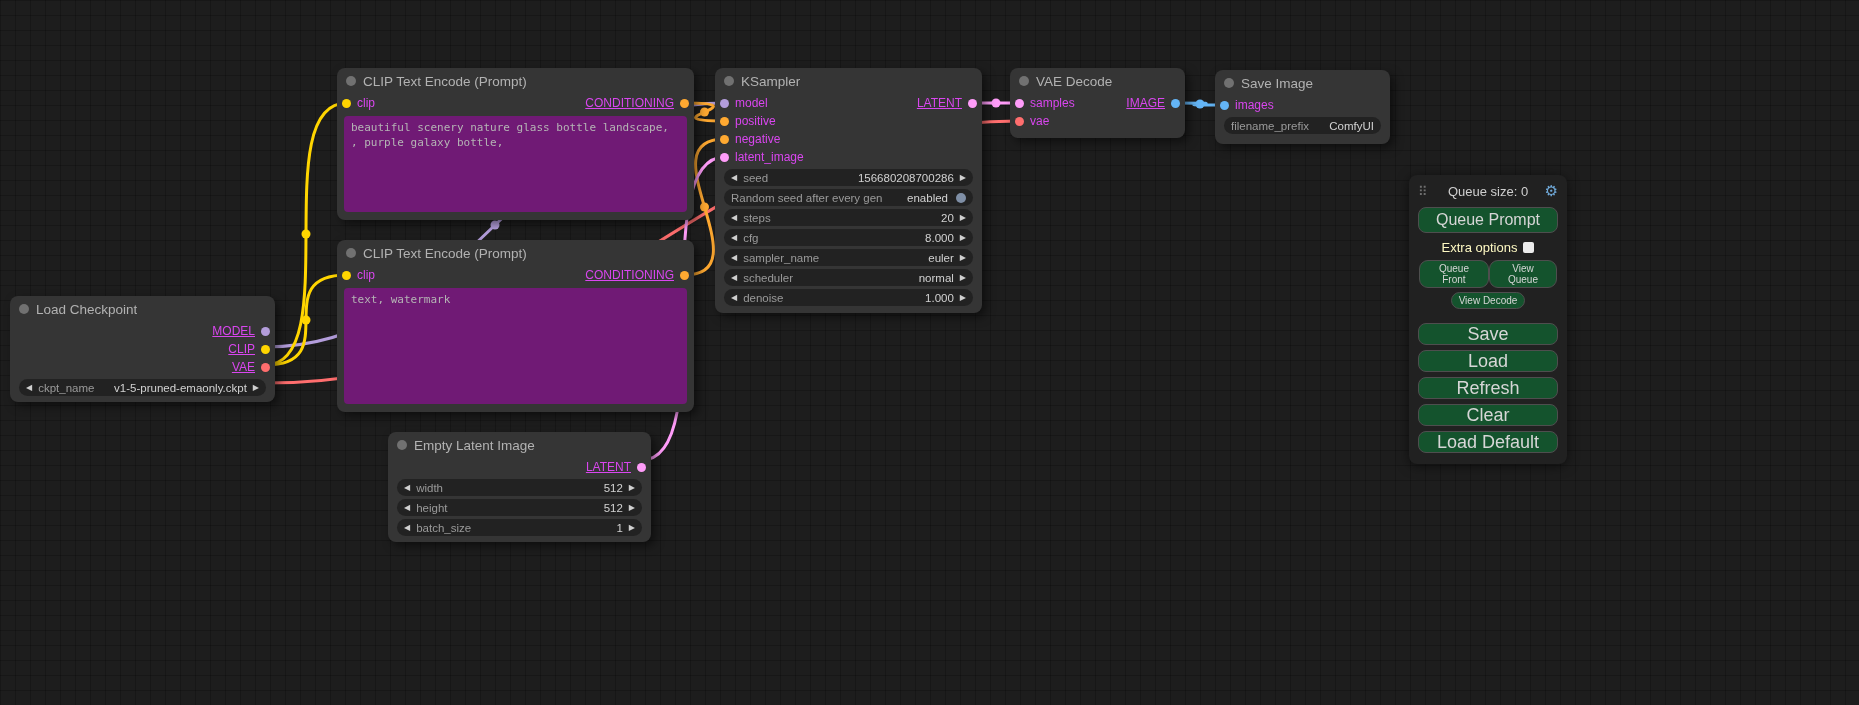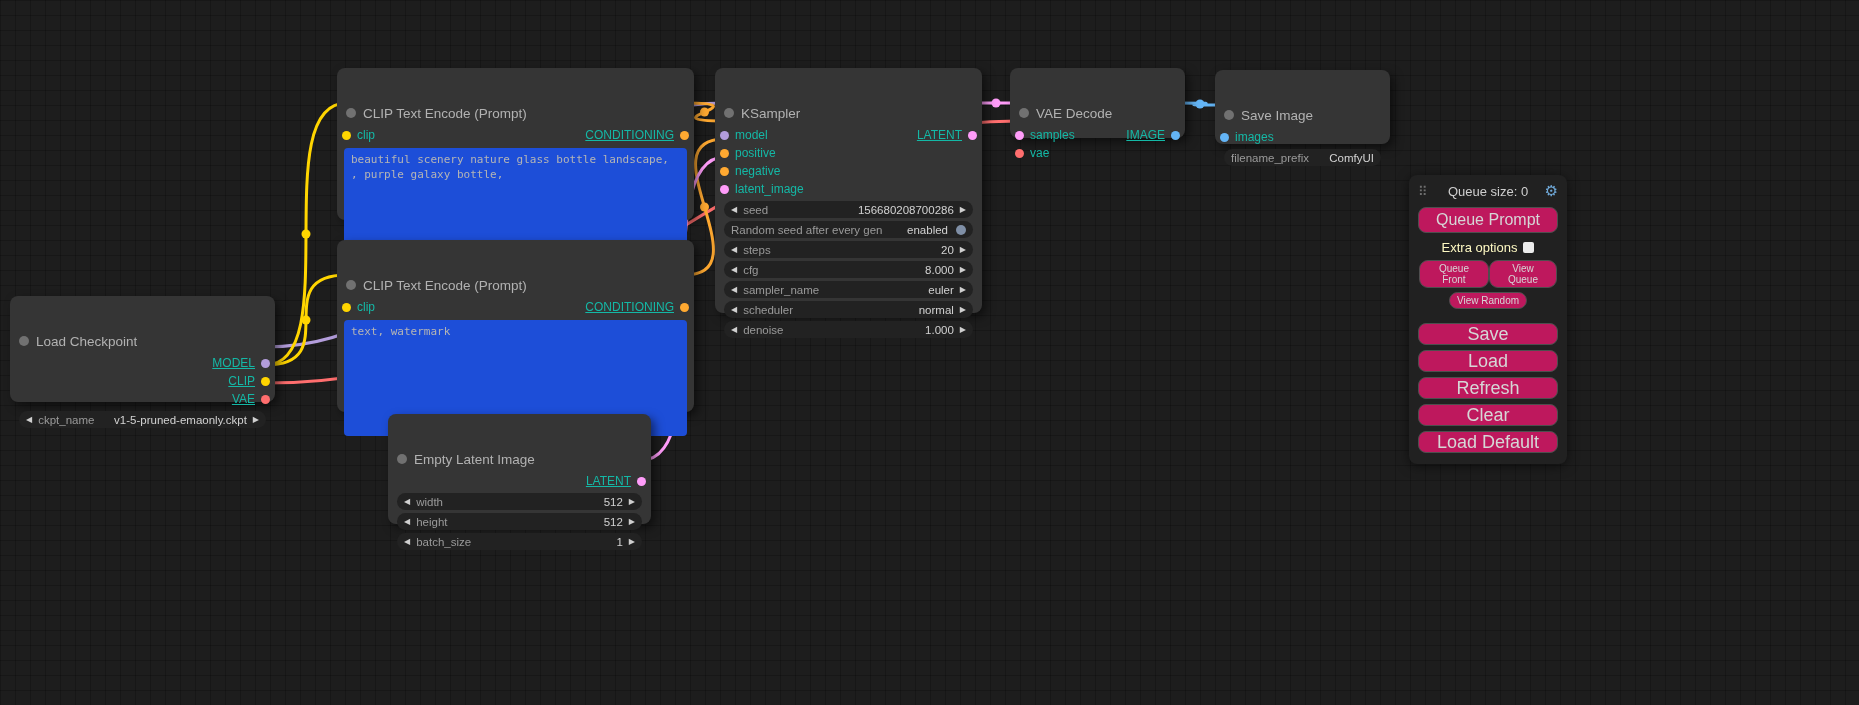--- a/index.html
+++ b/index.html
@@ -14,51 +14,51 @@
     background-size:15px 15px;
   }
   #canvas { position:absolute; inset:0; }
   #wires { position:absolute; inset:0; width:100%; height:100%; z-index:1; pointer-events:none; }
 
   .node {
     position:absolute; z-index:2; background:#353535; border-radius:8px;
     box-shadow:4px 4px 10px rgba(0,0,0,.5); color:#aaa; font-size:12px;
   }
   .node-title { height:26px; display:flex; align-items:center; gap:7px; padding:0 9px;
-    color:#b2b2b2; font-size:13.5px; border-radius:8px 8px 0 0;margin-top:32px; }
+    color:#b2b2b2; font-size:13.5px; border-radius:8px 8px 0 0; }
   .collapse-dot { width:10px; height:10px; border-radius:50%; background:#717171; flex:0 0 auto; }
   .title-text { white-space:nowrap; overflow:hidden; }
 
-  .slot-row { height:18px; display:flex; align-items:center; padding:0 5px; font-size:12px; color:#14b8a6; }
+  .slot-row { height:18px; display:flex; align-items:center; padding:0 5px; font-size:12px; color:#d946ef; }
   .in-slot  { display:flex; align-items:center; gap:6px; }
   .out-slot { display:flex; align-items:center; gap:6px; margin-left:auto;text-decoration:underline; }
   .dot { width:9px; height:9px; border-radius:50%; flex:0 0 auto; }
   .c-model { background:#B39DDB; } .c-clip { background:#FFD500; } .c-vae { background:#FF6E6E; }
   .c-cond { background:#FFA931; } .c-latent { background:#FF9CF9; } .c-image { background:#64B5F6; }
 
   .widget { height:17px; background:#222; border-radius:9px; margin:3px 9px 0; display:flex;
     align-items:center; padding:0 7px; font-size:11.5px; color:#9a9a9a; gap:6px; cursor:pointer; }
   .widget .arrow { color:#cfcfcf; font-size:8px; line-height:1; }
   .widget .wname { white-space:nowrap; }
   .widget .wval { margin-left:auto; color:#d2d2d2; white-space:nowrap; }
   .widget .knob { width:10px; height:10px; border-radius:50%; background:#7f8fa6; margin-left:2px; }
 
-  .prompt-box { margin:4px 7px 0; background:#1d4ed8; border-radius:4px; padding:4px 7px;
+  .prompt-box { margin:4px 7px 0; background:#701a75; border-radius:4px; padding:4px 7px;
     font-family:"DejaVu Sans Mono", monospace; font-size:11px; line-height:1.4; color:#b5b5b5;
     overflow:hidden; white-space:pre-wrap; word-break:break-word; cursor:text; }
 
   
   .menu { position:absolute; left:1409px; top:175px; width:158px; z-index:5; background:#212121;
     border-radius:8px; padding:6px 9px 11px; box-shadow:0 2px 12px rgba(0,0,0,.55);
     display:flex; flex-direction:column; }
   .menu-header { display:flex; align-items:center; height:20px; color:#cfcfcf; font-size:13px; margin-bottom:3px; }
   .drag-handle { color:#6f6f6f; font-size:13px; margin-right:4px; cursor:grab; }
   .queue-size { flex:1; text-align:center; }
   .gear { color:#6fa8d8; font-size:15px; cursor:pointer; }
-  .btn { background:#be185d; border:1px solid #4e4e4e; border-radius:8px; color:#d6d6d6;
+  .btn { background:#14532d; border:1px solid #4e4e4e; border-radius:8px; color:#d6d6d6;
     font-family:"Liberation Sans", sans-serif; cursor:pointer; }
   .btn.primary { height:26px; font-size:16px; margin-top:3px; width:100%; }
   .btn.big { height:22px; font-size:18px; margin-top:5px; width:100%; }
   .btn.small { font-size:10px; padding:2px 7px; border-radius:9px; }
   .extra-row { display:flex; align-items:center; justify-content:center; gap:6px; color:#fef9c3;
     font-size:13px; margin:7px 0 4px; }
   .checkbox { width:11px; height:11px; background:#ececec; border-radius:2px; cursor:pointer; }
   .small-row { display:flex; justify-content:space-between; margin:1px 1px 4px; }
   .history-row { display:flex; justify-content:center; margin-bottom:9px; }
 </style>
@@ -147,21 +147,21 @@
         <span>clip</span>
       </span>
       <span class="out-slot">
         <span>CONDITIONING</span>
         <span class="dot c-cond"></span>
       </span>
     </div>
     <div class="prompt-box" style="height:116px">text, watermark</div>
   </div>
 
-  <div class="node" style="left:388px;top:414px;width:263px;height:110px">
+  <div class="node" style="left:388px;top:432px;width:263px;height:110px">
     <div class="node-title">
       <span class="collapse-dot"></span>
       <span class="title-text">Empty Latent Image</span>
     </div>
     <div class="slot-row">
       <span class="out-slot">
         <span>LATENT</span>
         <span class="dot c-latent"></span>
       </span>
     </div>
@@ -311,20 +311,20 @@
   <button class="btn primary">Queue Prompt</button>
   <div class="extra-row">
     <span>Extra options</span>
     <span class="checkbox"></span>
   </div>
   <div class="small-row">
     <button class="btn small">Queue Front</button>
     <button class="btn small">View Queue</button>
   </div>
   <div class="history-row">
-    <button class="btn small">View Random</button>
+    <button class="btn small">View Decode</button>
   </div>
   <button class="btn big">Save</button>
   <button class="btn big">Load</button>
   <button class="btn big">Refresh</button>
   <button class="btn big">Clear</button>
   <button class="btn big">Load Default</button>
 </div>
 
 </body></html>

